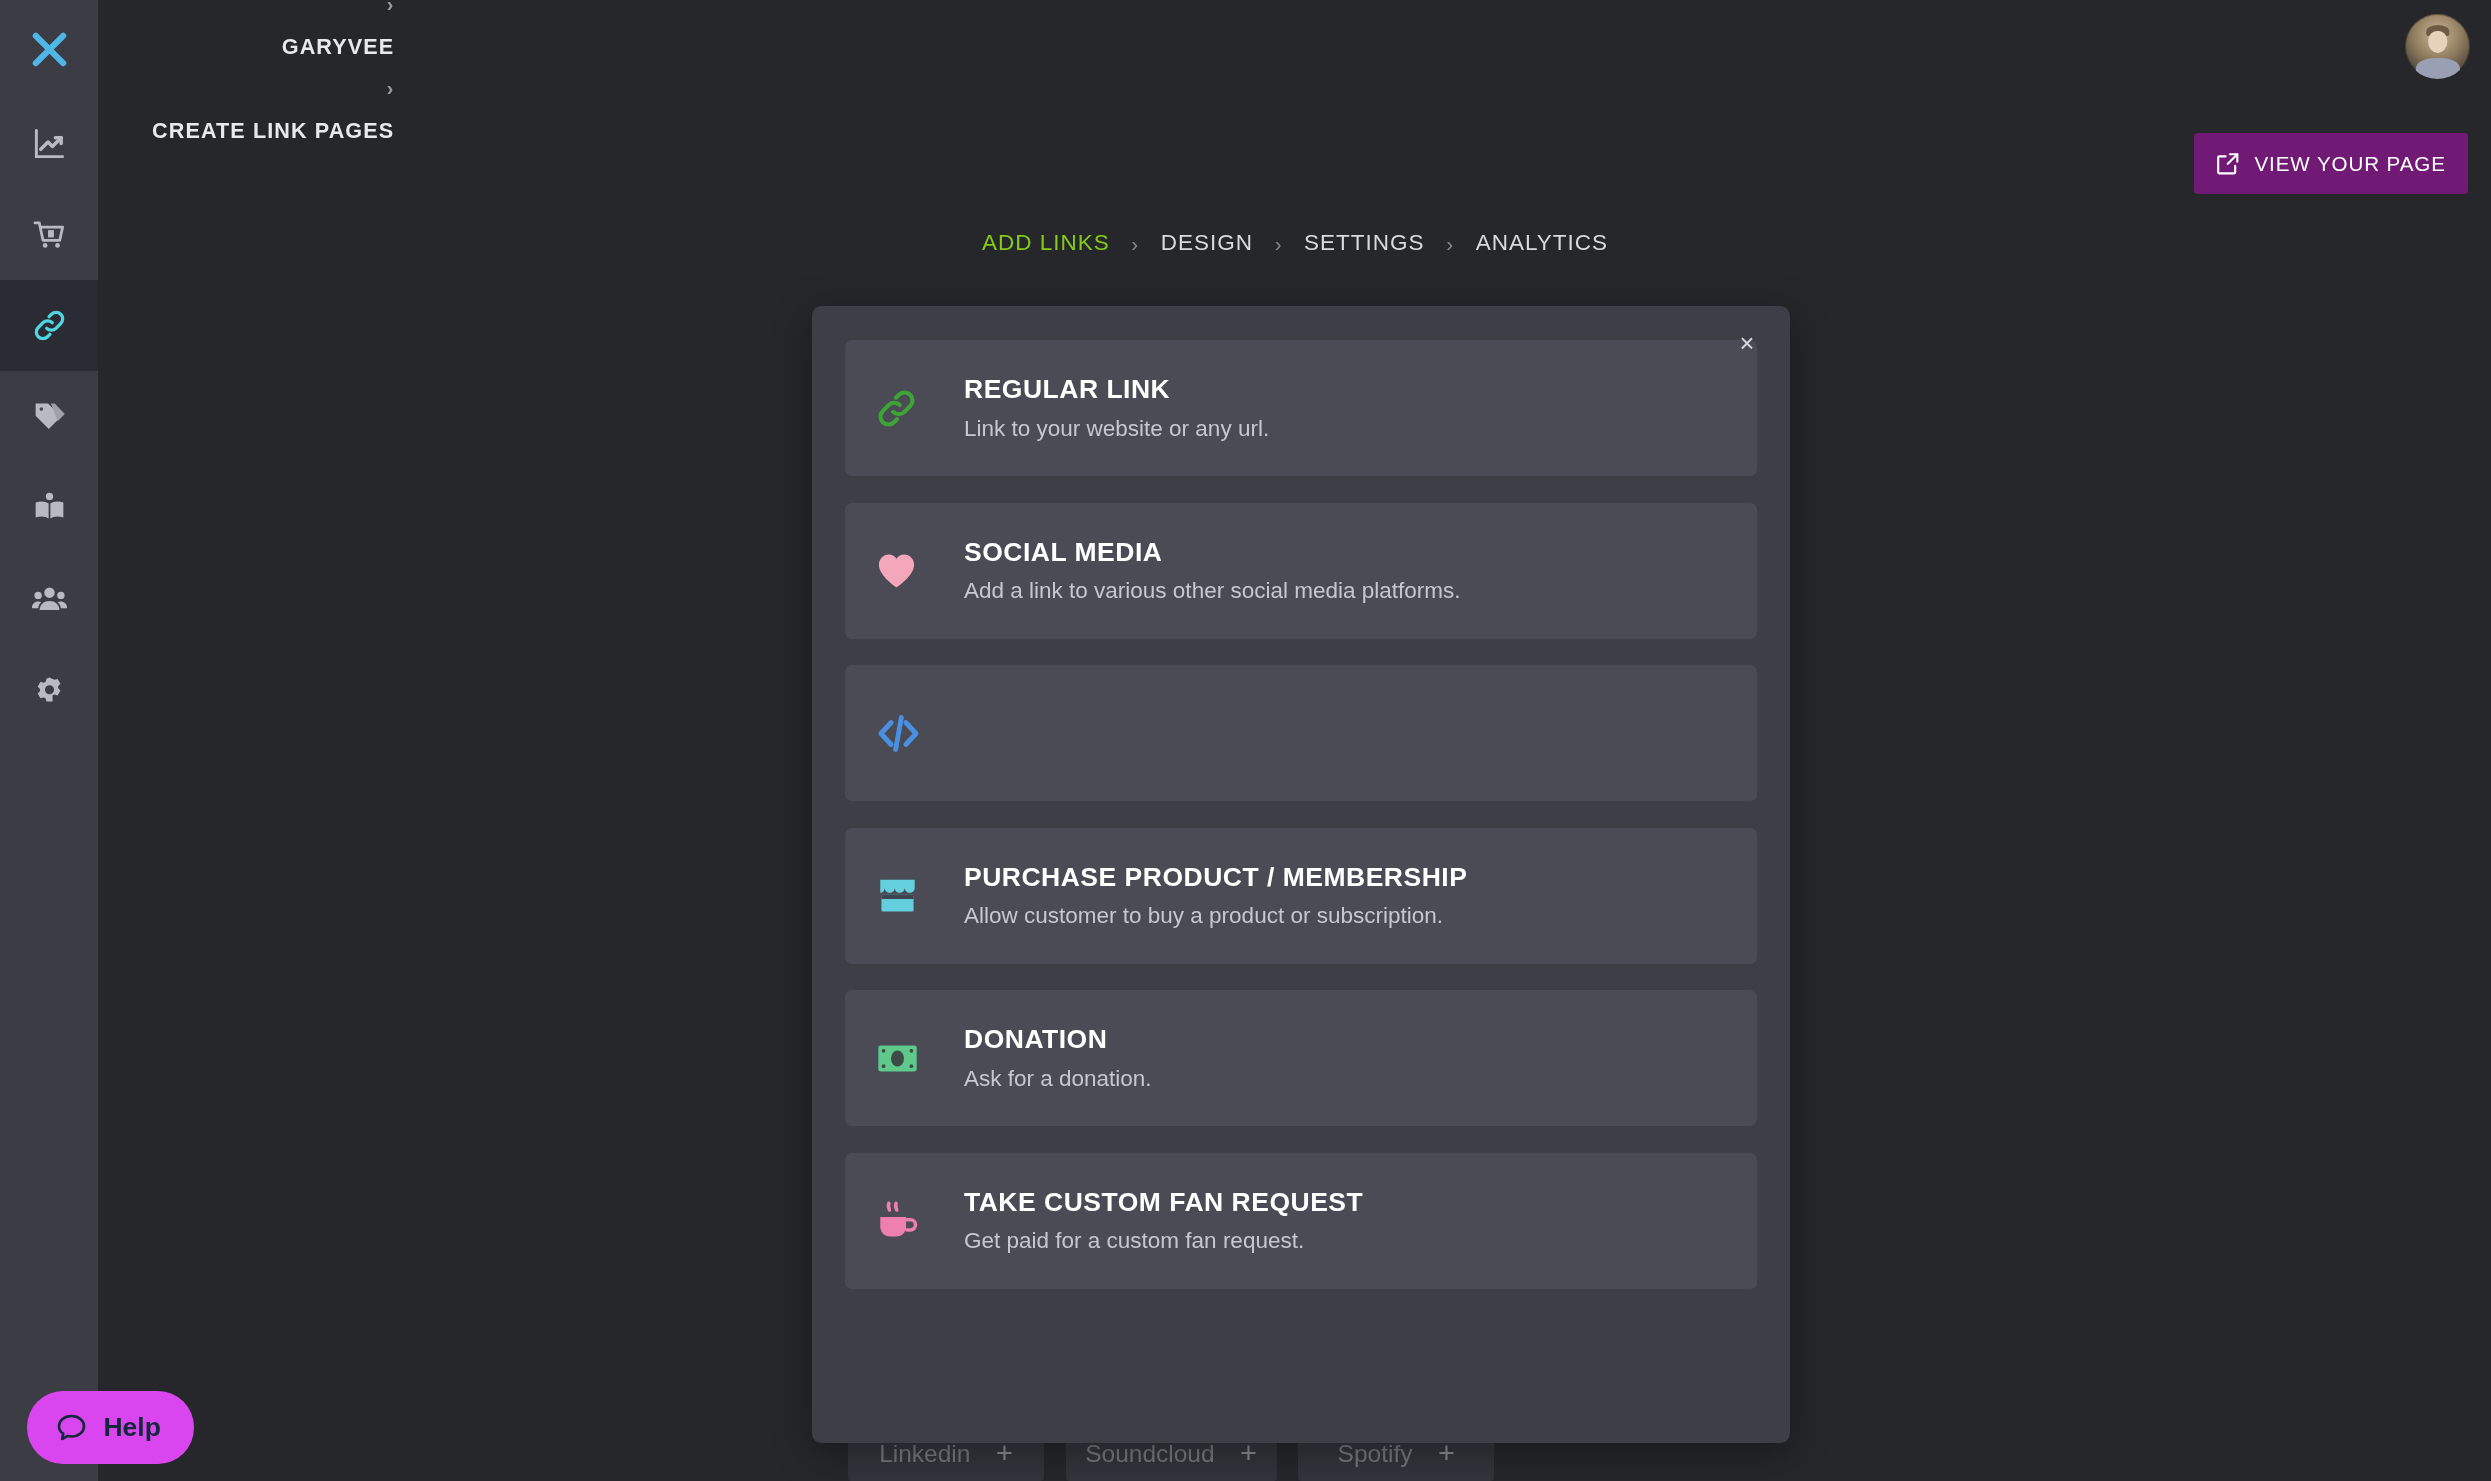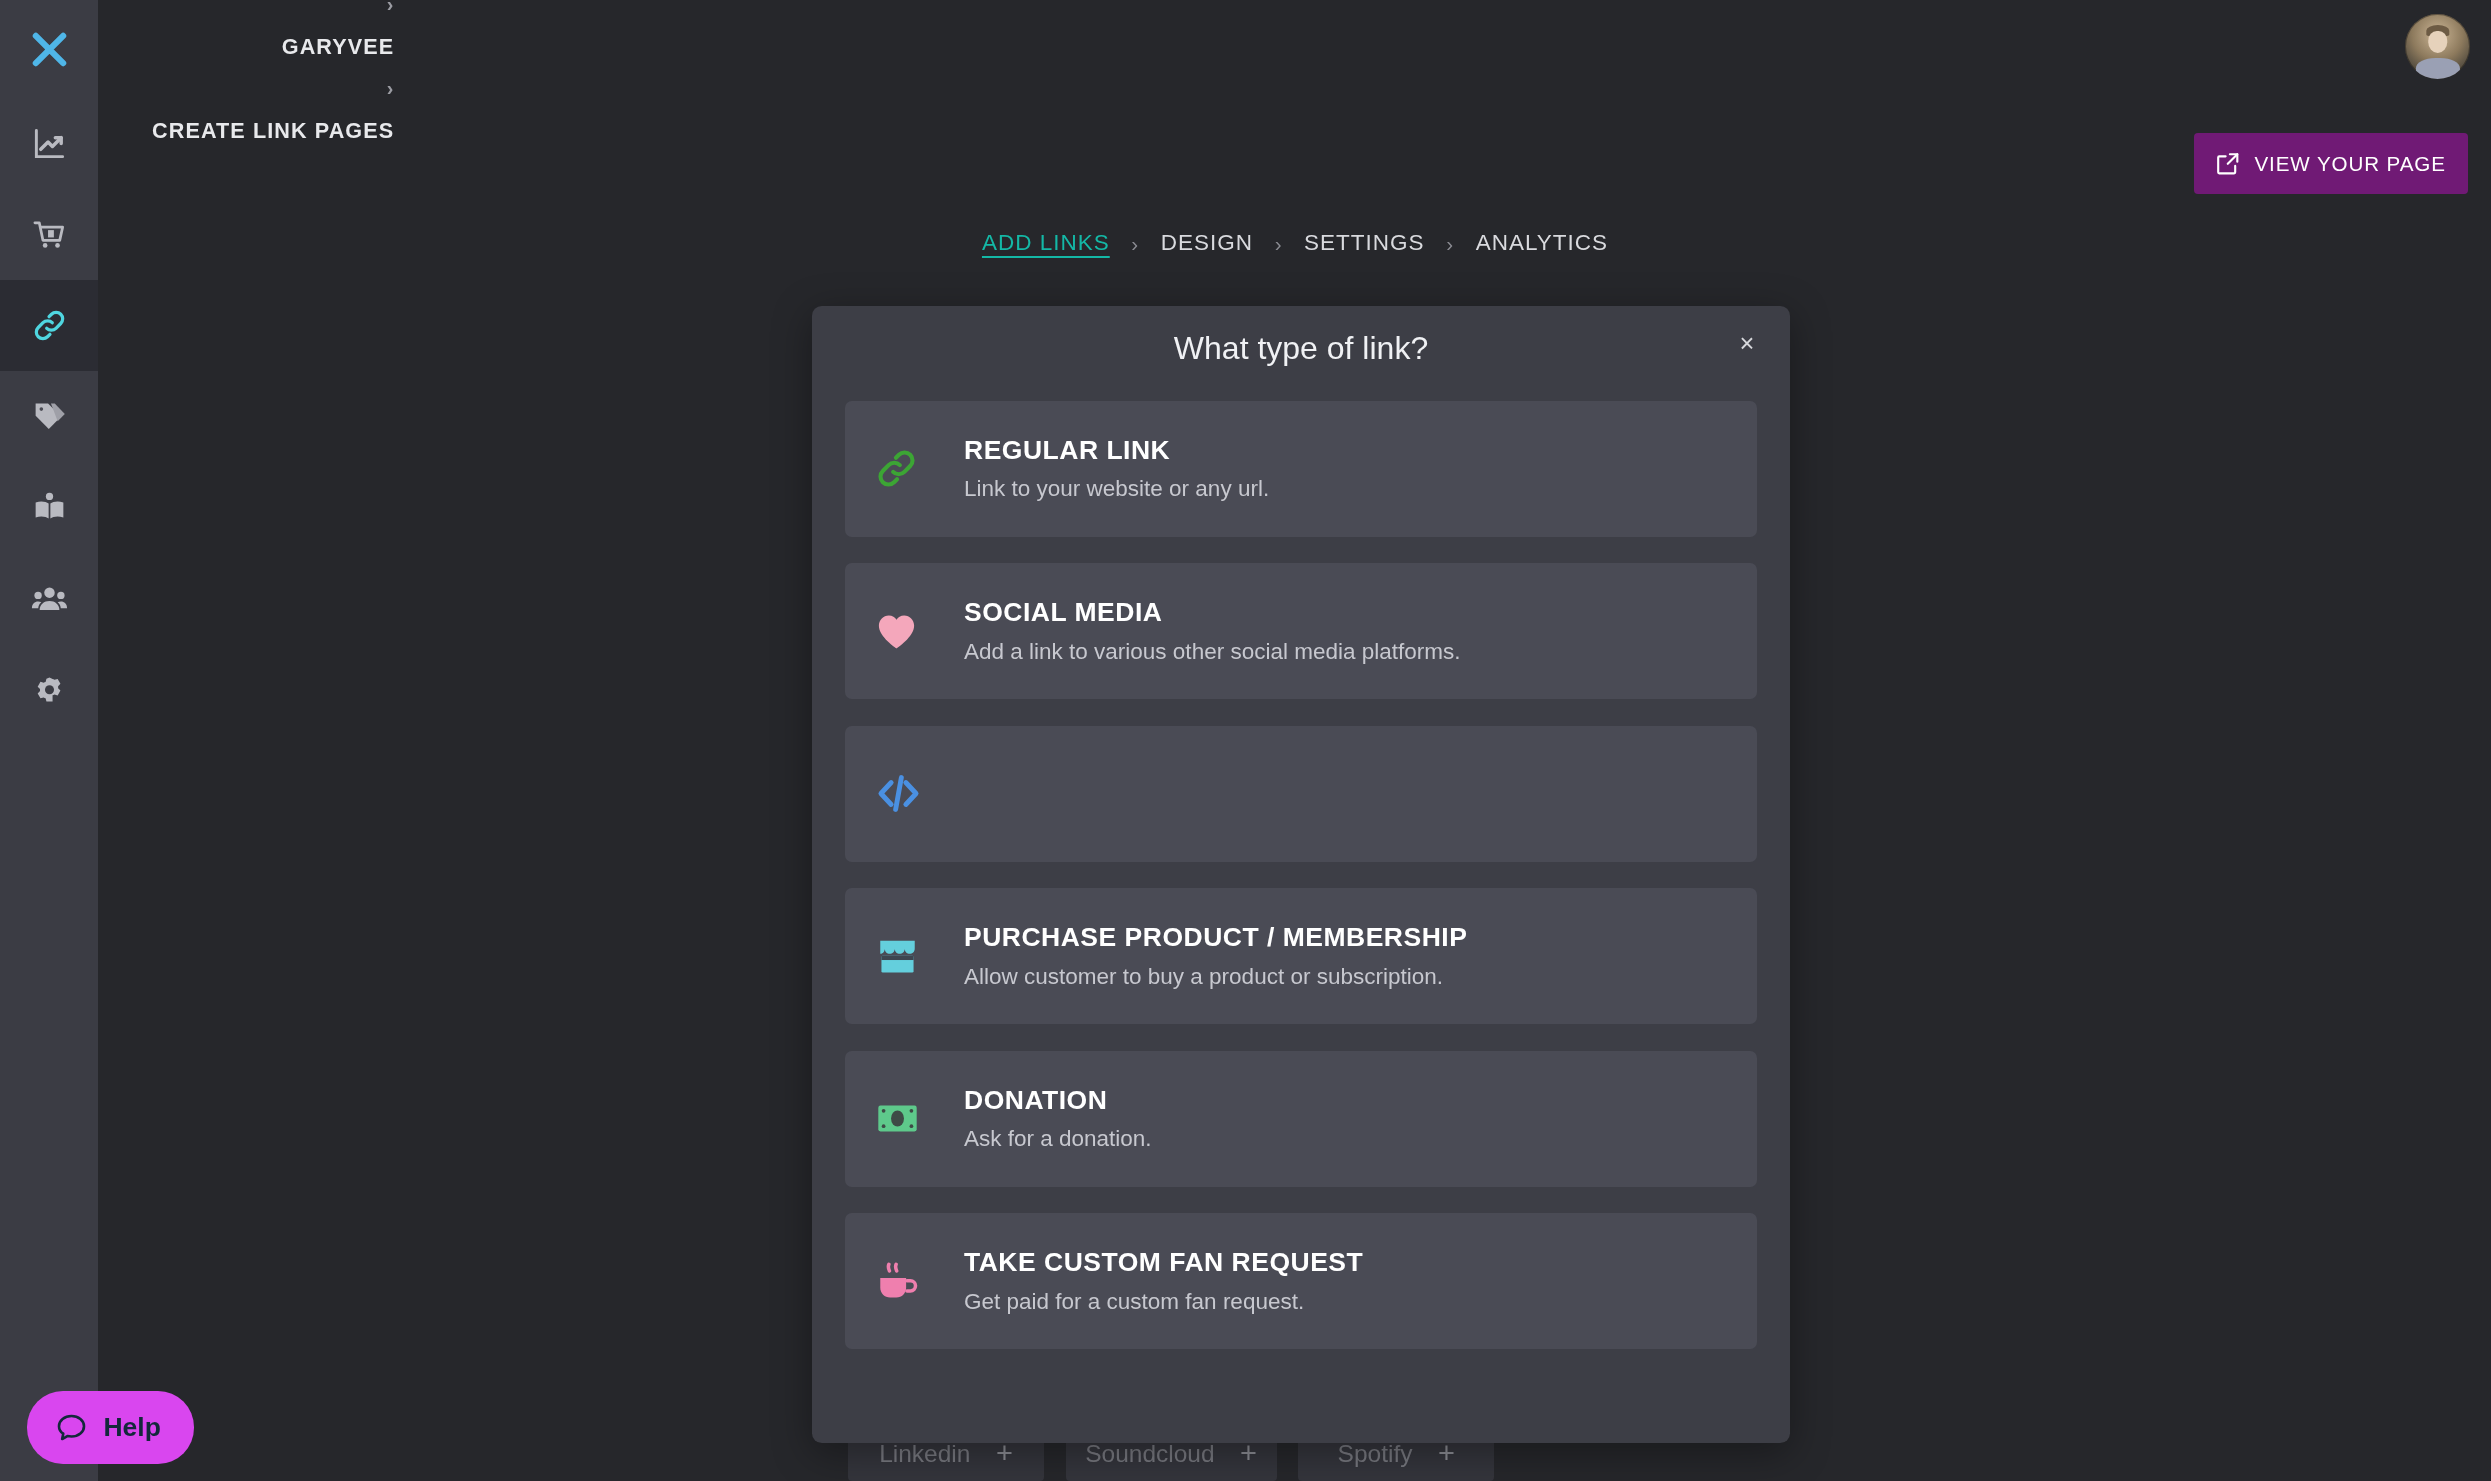--- a/index.html
+++ b/index.html
@@ -73,21 +73,21 @@
     font-family: "Liberation Sans", sans-serif; cursor: pointer;
   }
 
   
   #stepnav {
     position: absolute; left: 98px; top: 230px; width: 2394px;
     display: flex; align-items: center; justify-content: center; gap: 21.6px;
     font-size: 22.5px; letter-spacing: 1px; color: #d9dade;
   }
   #stepnav .step { cursor: pointer; padding-bottom: 2.9px; }
-  #stepnav .step.active { text-decoration: underline; text-underline-offset: 5.9px; color: #14b8a6; }
+  #stepnav .step.active { text-underline-offset: 5.9px; color: #84cc16; }
   #stepnav .sep { color: #8b8c93; font-size: 20.6px; }
 
   
   #bg-chips {
     position: absolute; left: 812px; top: 1426px;
     display: flex; align-items: center; gap: 21.6px; padding-left: 36px;
   }
   .bg-chip {
     height: 55px; min-width: 196px; padding: 0 19.6px;
     background: #34353c; border-radius: 3.9px;
@@ -261,21 +261,20 @@
       <span class="plus">+</span>
     </div>
     <div class="bg-chip">
       <span>Spotify</span>
       <span class="plus">+</span>
     </div>
   </div>
 
   <div id="modal">
     <button id="modal-close">×</button>
-    <h2 id="modal-title">What type of link?</h2>
 
     <div id="option-list">
 
       <div class="option">
         <div class="icon-wrap">
           <svg width="45" height="45" viewBox="0 0 24 24" aria-hidden="true">
             <path d="M10.2 13.8 a4.2 4.2 0 0 0 6 0 l3.1-3.1 a4.2 4.2 0 0 0 -6 -6 l-1.6 1.6" stroke="#3ca534" stroke-width="2.2" fill="none" stroke-linecap="round"></path>
             <path d="M13.8 10.2 a4.2 4.2 0 0 0 -6 0 l-3.1 3.1 a4.2 4.2 0 0 0 6 6 l1.6-1.6" stroke="#3ca534" stroke-width="2.2" fill="none" stroke-linecap="round"></path>
           </svg>
         </div>

